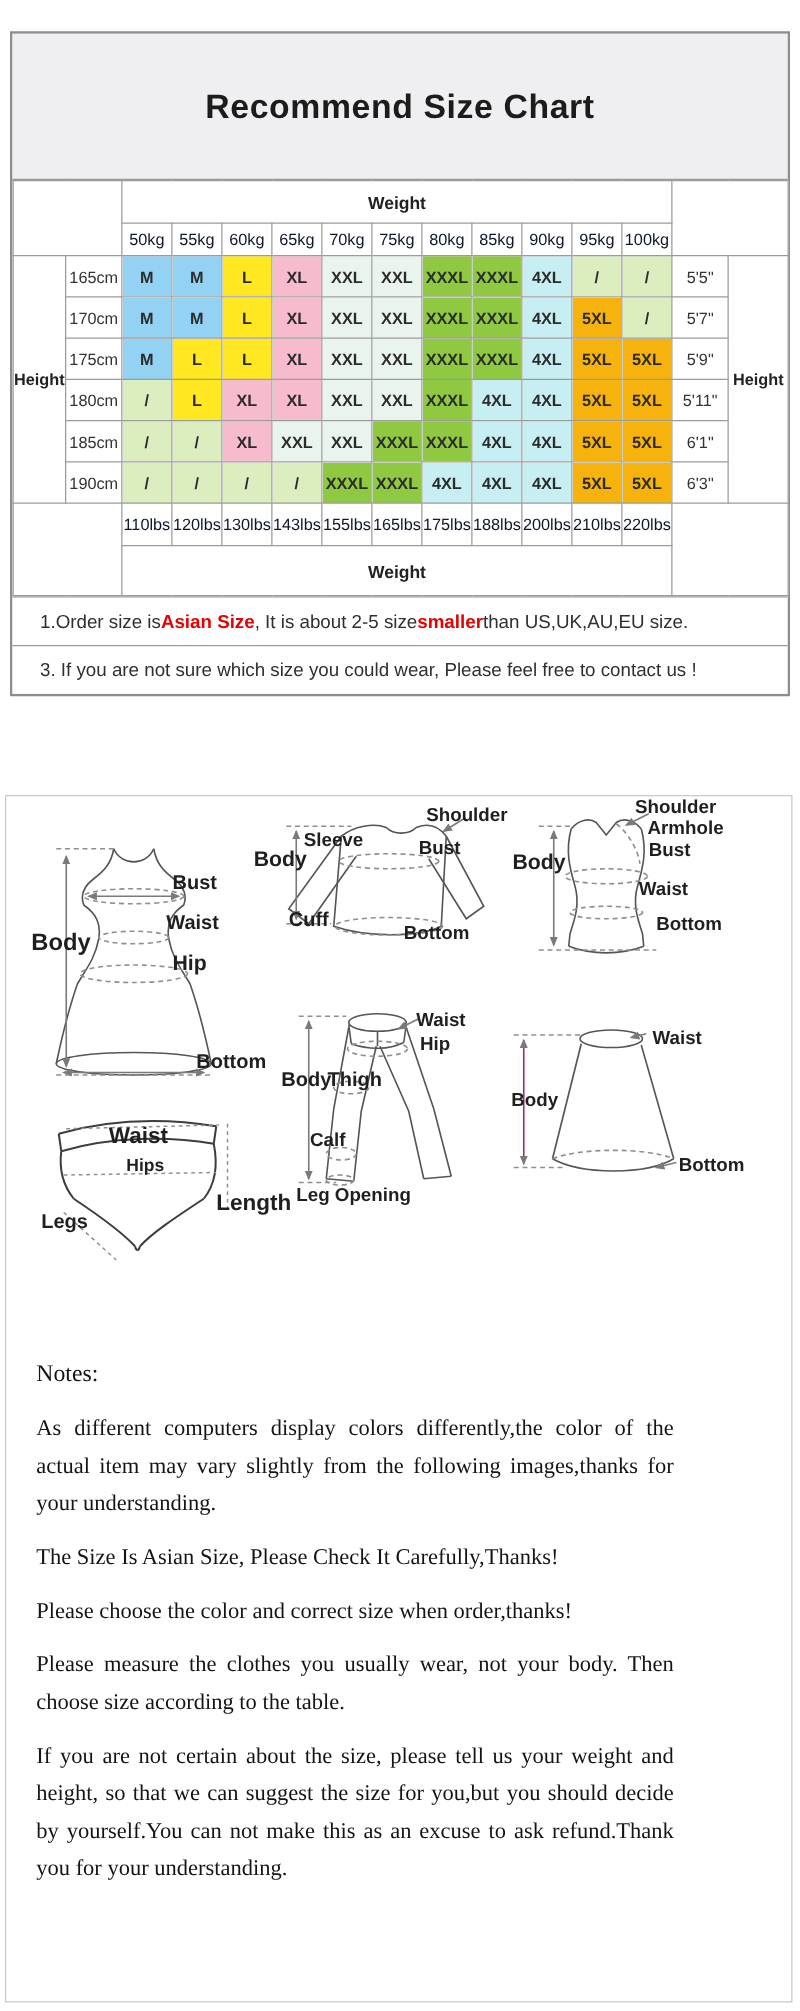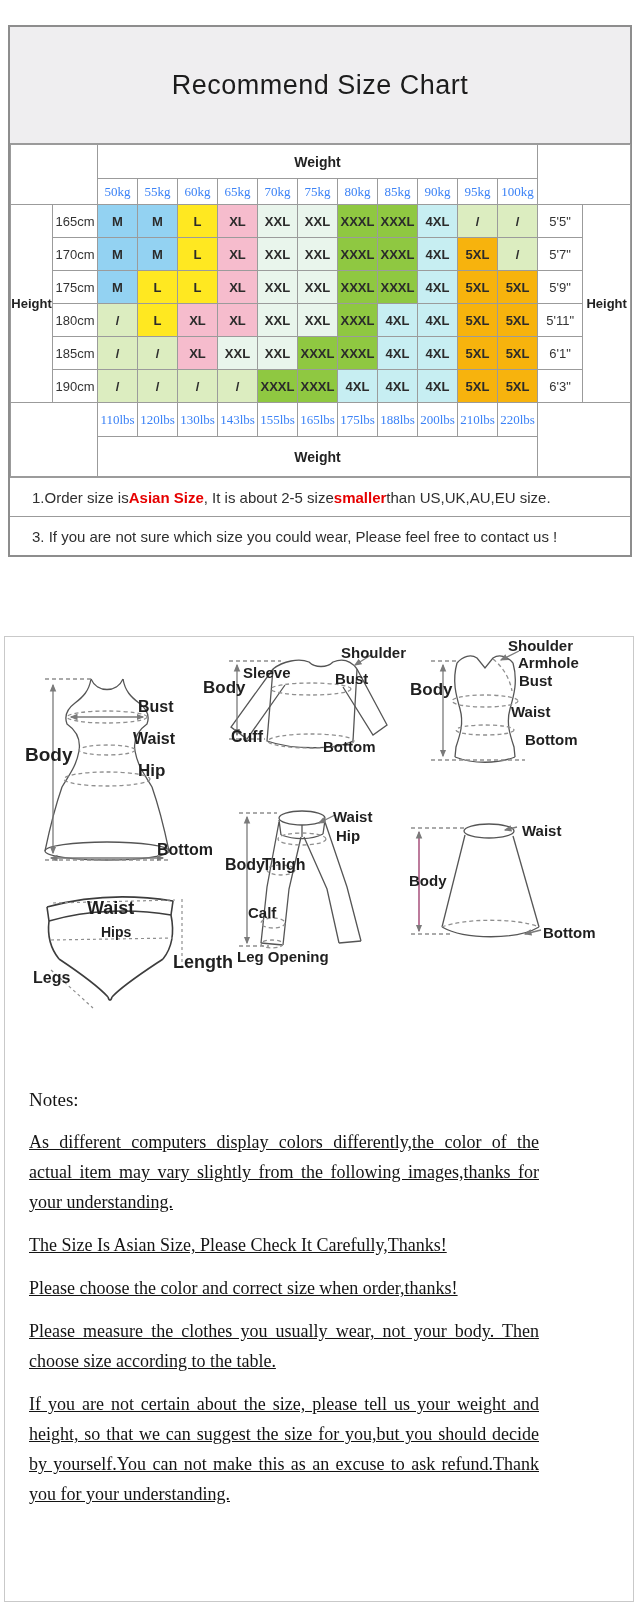--- a/index.html
+++ b/index.html
@@ -9,30 +9,30 @@
   }
   
   .top-block{
     position:absolute;left:8px;top:25px;width:624px;
     border:2px solid #8d8d8d;background:#fff;box-sizing:border-box;
   }
   .title-band{
     height:116px;background:#efeef0;border-bottom:1px solid #9a9a9a;
     display:flex;align-items:center;justify-content:center;
   }
-  .title-band h1{font-size:27px;font-weight:normal;color:#1c1c1c;margin:0;letter-spacing:.5px;}
+  .title-band h1{font-size:27px;font-weight:bold;color:#1c1c1c;margin:0;letter-spacing:.5px;}
   table.size-grid{border-collapse:collapse;table-layout:fixed;width:100%;background:#fff;}
   .size-grid td{
     border:1px solid #9b9b9b;text-align:center;vertical-align:middle;
     font-size:13px;color:#333;padding:0;overflow:hidden;white-space:nowrap;
   }
   .size-grid td.hdr{font-weight:bold;font-size:14px;color:#222;}
   .size-grid td.side{font-weight:bold;font-size:13px;color:#222;}
   .size-grid td.size{font-weight:bold;color:#2b2b2b;}
-  .size-grid td.kg{color:#3b82f6;font-weight:500;font-family:Liberation Serif, serif;}
+  .size-grid td.kg{color:#0f172a;font-weight:500;}
   .size-grid td.ft{font-weight:500;color:#333;}
   .foot-row{
     border-top:1px solid #9b9b9b;min-height:38px;display:flex;align-items:center;
     padding:0 8px 0 22px;font-size:15px;color:#2f2f2f;background:#fff;
   }
   .foot-row .red{color:#e60000;font-weight:bold;}
   
   .bottom-block{
     position:absolute;left:4px;top:636px;width:630px;height:966px;
     border:1px solid #c9c9c9;background:#fff;box-sizing:border-box;
@@ -41,21 +41,21 @@
   .dlabel{
     position:absolute;font-weight:600;color:#1f1f1f;font-size:15px;
     line-height:1.05;white-space:nowrap;
   }
   .dlabel.bold{font-weight:700;}
   .notes{
     position:absolute;left:24px;top:452px;width:510px;
     font-family:"Liberation Serif",serif;font-size:18px;color:#141414;
   }
   .notes h2{font-size:19px;font-weight:normal;margin:0 0 16px 0;}
-  .notes p{margin:0 0 13px 0;line-height:1.67;text-align:justify;text-decoration:underline;}
+  .notes p{margin:0 0 13px 0;line-height:1.67;text-align:justify;}
 </style>
 </head>
 <body>
 
 <div class="top-block">
   <div class="title-band">
     <h1>Recommend Size Chart</h1>
   </div>
   <table class="size-grid">
     <colgroup>

